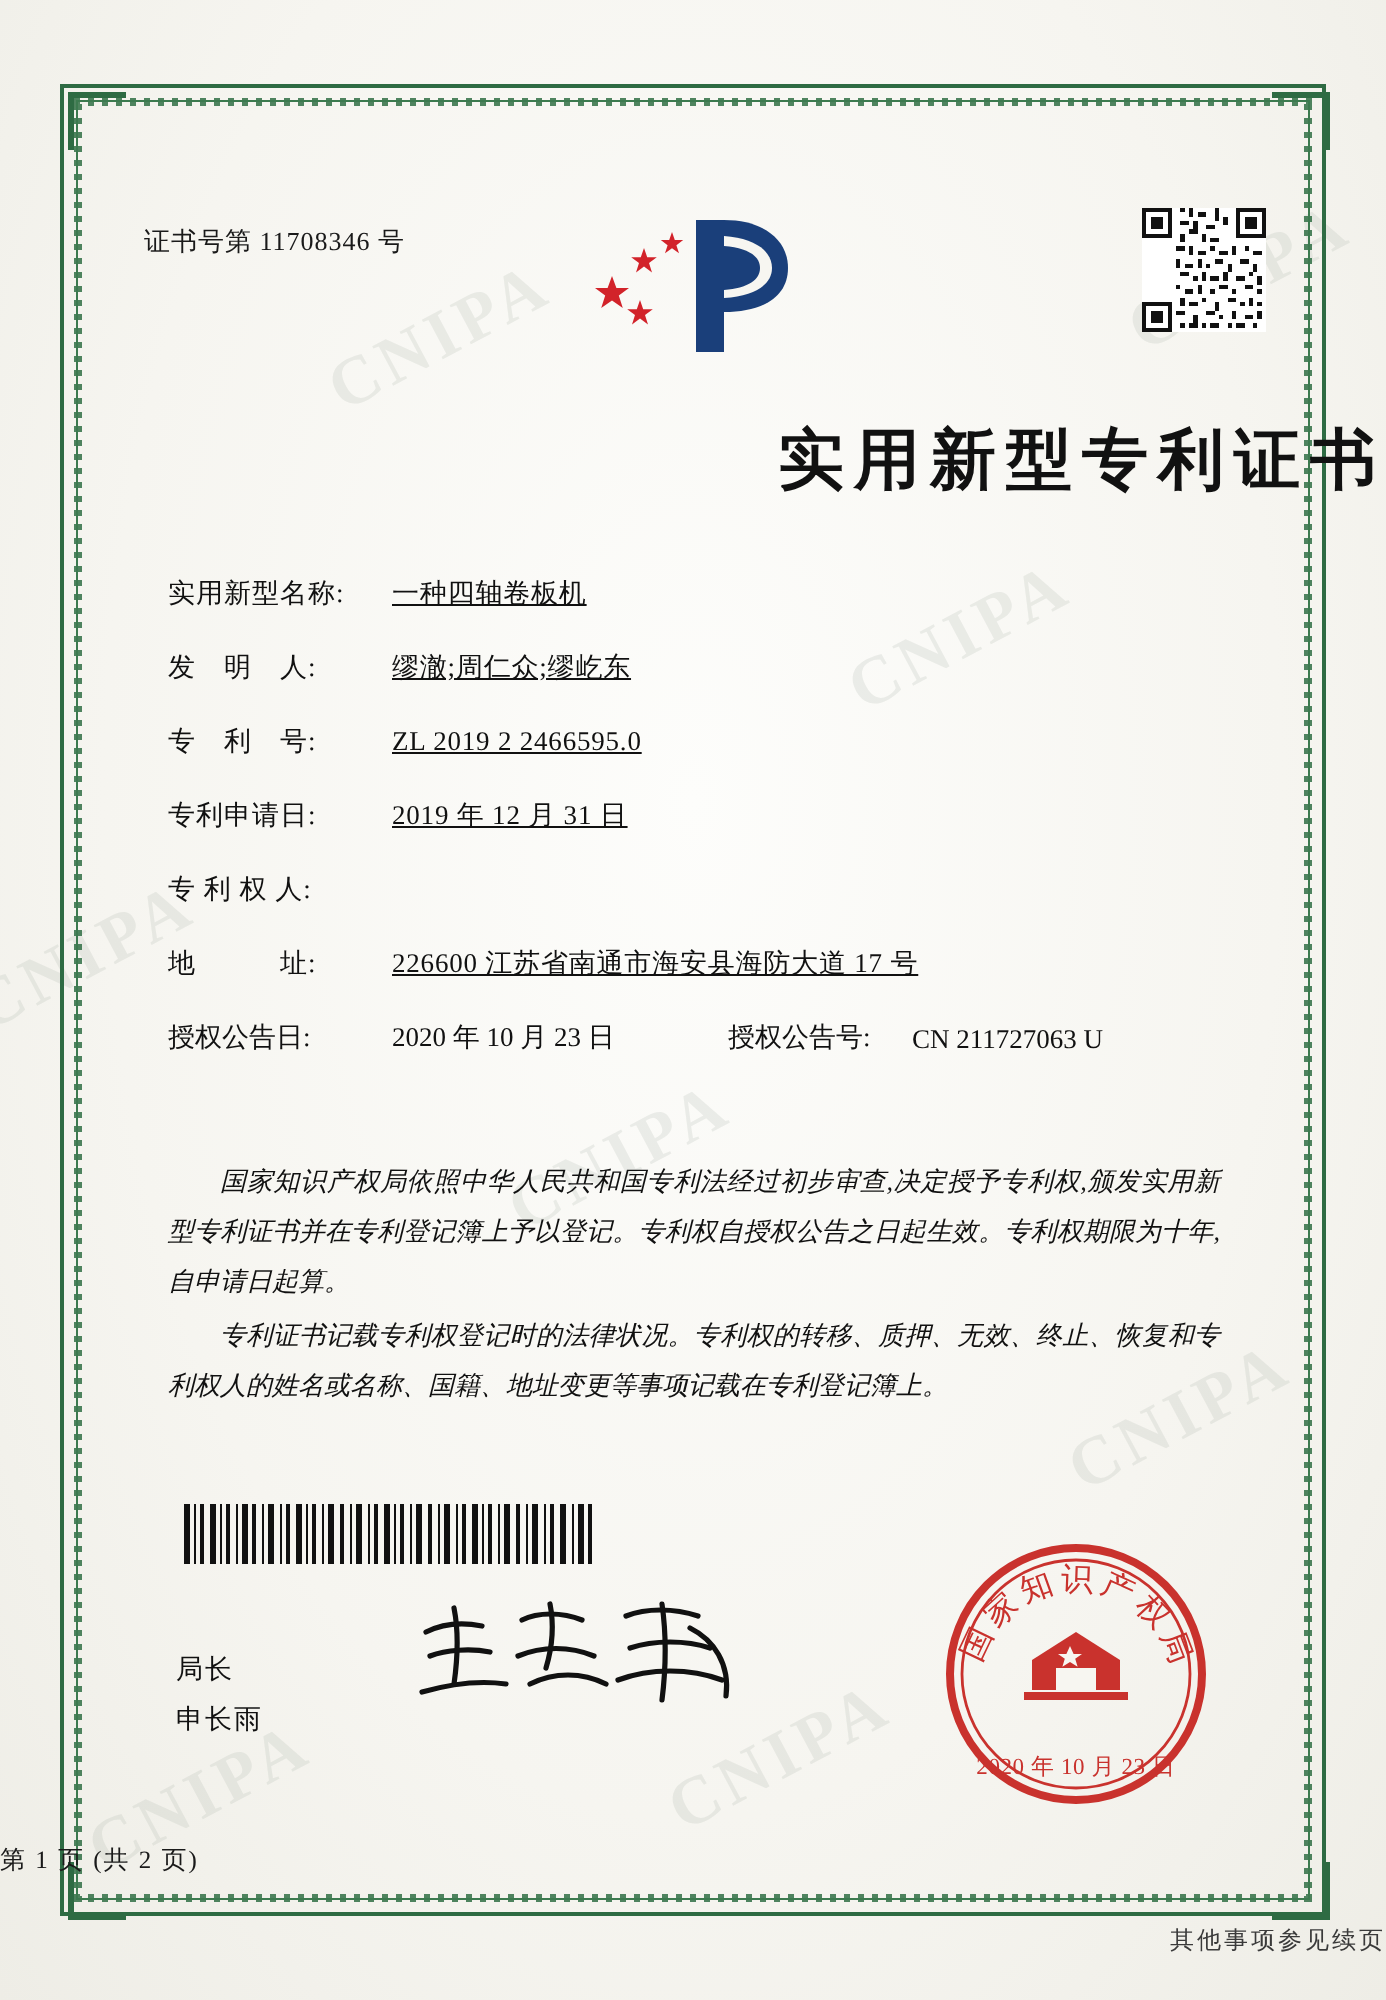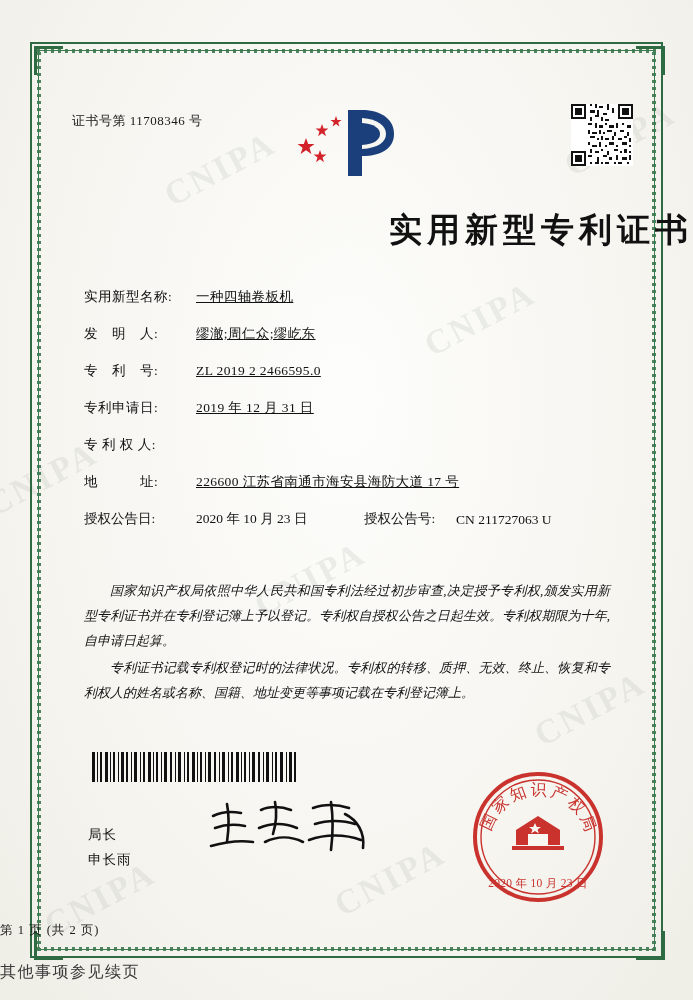--- a/index.html
+++ b/index.html
@@ -211,22 +211,22 @@
     position: absolute;
     left: 0; right: 0; top: 922px;
     text-align: left;
     font-size: 12.5px;
     color: #1a1a1a;
     letter-spacing: 1px;
   }
   .footnote {
     position: absolute;
     left: 0; right: 0; top: 962px;
-    text-align: left;
-    font-size: 16px;
+    text-align: right;
+    font-size: 12px;
     color: #3a3a3a;
     letter-spacing: 1.5px;
   }
 </style>
 </head>
 <body>
 
 <div class="paper">
 
   <div class="wm wm1">CNIPA</div>

